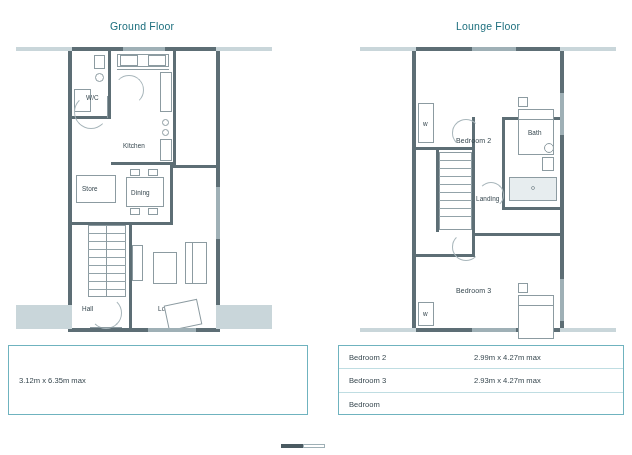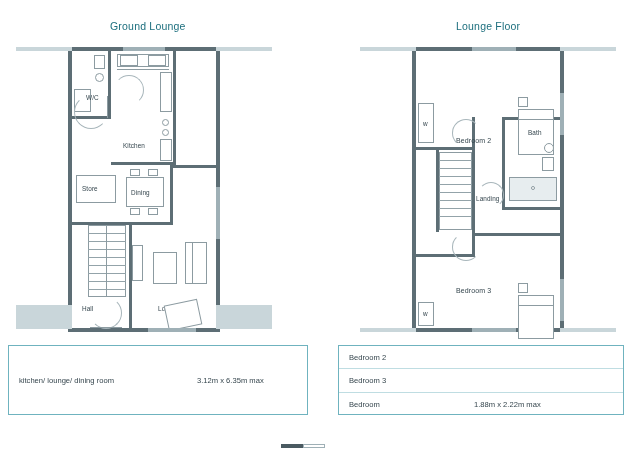--- a/index.html
+++ b/index.html
@@ -94,21 +94,21 @@
 
   
   .scalebar { position:absolute; left:281px; top:444px; display:flex; }
   .scalebar span { display:block; width:22px; height:4px; }
   .sb-dark { background:#4a5a61; }
   .sb-light { background:#ffffff; border:1px solid #9fb0b6; height:4px; }
 </style>
 </head>
 <body>
 
-<div class="plan-title" id="title-ground">Ground Lounge</div>
+<div class="plan-title" id="title-ground">Ground Floor</div>
 <div class="plan-title" id="title-first">Lounge Floor</div>
 
 <div class="plan" id="plan-ground" style="left:68px; top:47px; width:152px; height:285px;">
 
   <div class="wall" style="left:0; top:0; width:152px; height:4px;"></div>
   <div class="wall" style="left:0; top:281px; width:152px; height:4px;"></div>
   <div class="wall" style="left:0; top:0; width:4px; height:285px;"></div>
   <div class="wall" style="left:148px; top:0; width:4px; height:285px;"></div>
 
   <div class="hatch" style="left:-52px; top:258px; width:56px; height:24px;"></div>
@@ -240,34 +240,34 @@
   <div class="box" style="left:106px; top:236px; width:10px; height:10px;"></div>
 
   <div class="wall-light" style="left:148px; top:46px; width:4px; height:42px;"></div>
   <div class="wall-light" style="left:148px; top:232px; width:4px; height:42px;"></div>
   <div class="wall-light" style="left:60px; top:0; width:44px; height:4px;"></div>
   <div class="wall-light" style="left:60px; top:281px; width:44px; height:4px;"></div>
 </div>
 
 <div class="spec-table" id="table-ground">
   <div class="spec-row">
-    <div class="spec-name">kitchen/ lounge/ dining room</div>
     <div class="spec-dim">3.12m x 6.35m max</div>
   </div>
 </div>
 
 <div class="spec-table" id="table-first">
   <div class="spec-row">
     <div class="spec-name">Bedroom 2</div>
+    <div class="spec-dim">2.99m x 4.27m max</div>
   </div>
   <div class="spec-row">
     <div class="spec-name">Bedroom 3</div>
+    <div class="spec-dim">2.93m x 4.27m max</div>
   </div>
   <div class="spec-row">
     <div class="spec-name">Bedroom</div>
-    <div class="spec-dim">1.88m x 2.22m max</div>
   </div>
 </div>
 
 <div class="scalebar">
   <span class="sb-dark"></span>
   <span class="sb-light"></span>
 </div>
 
 </body></html>

